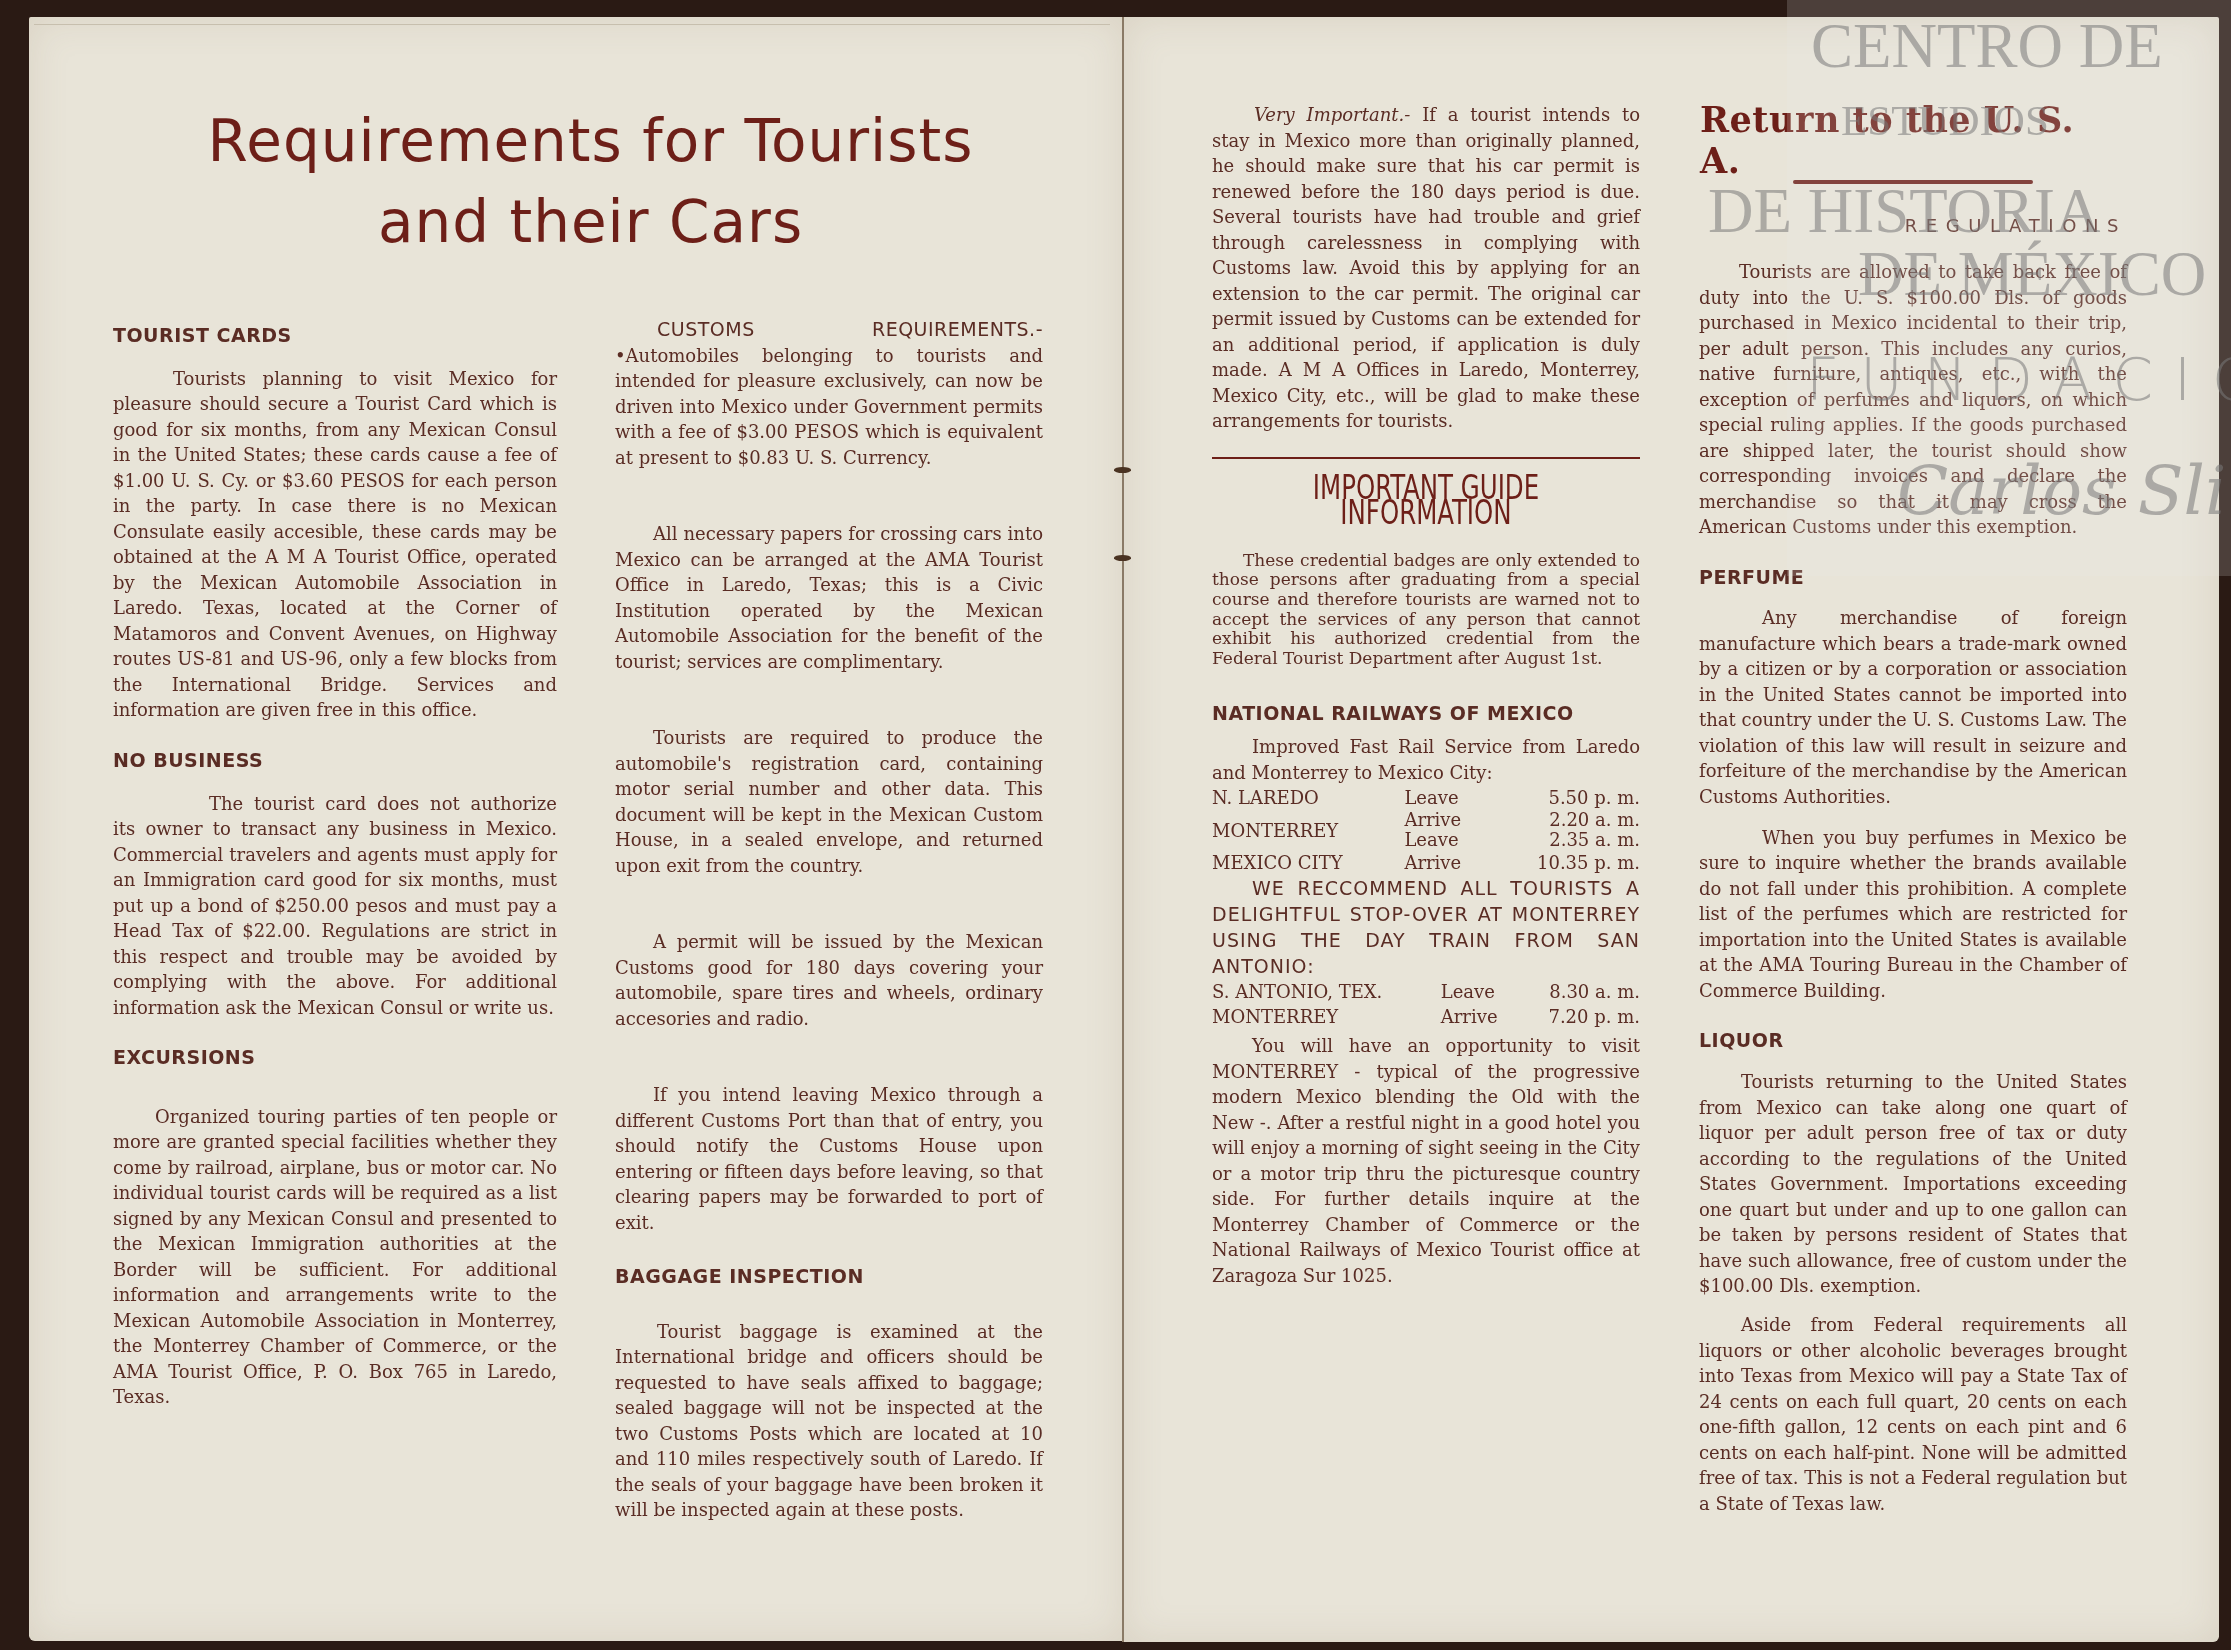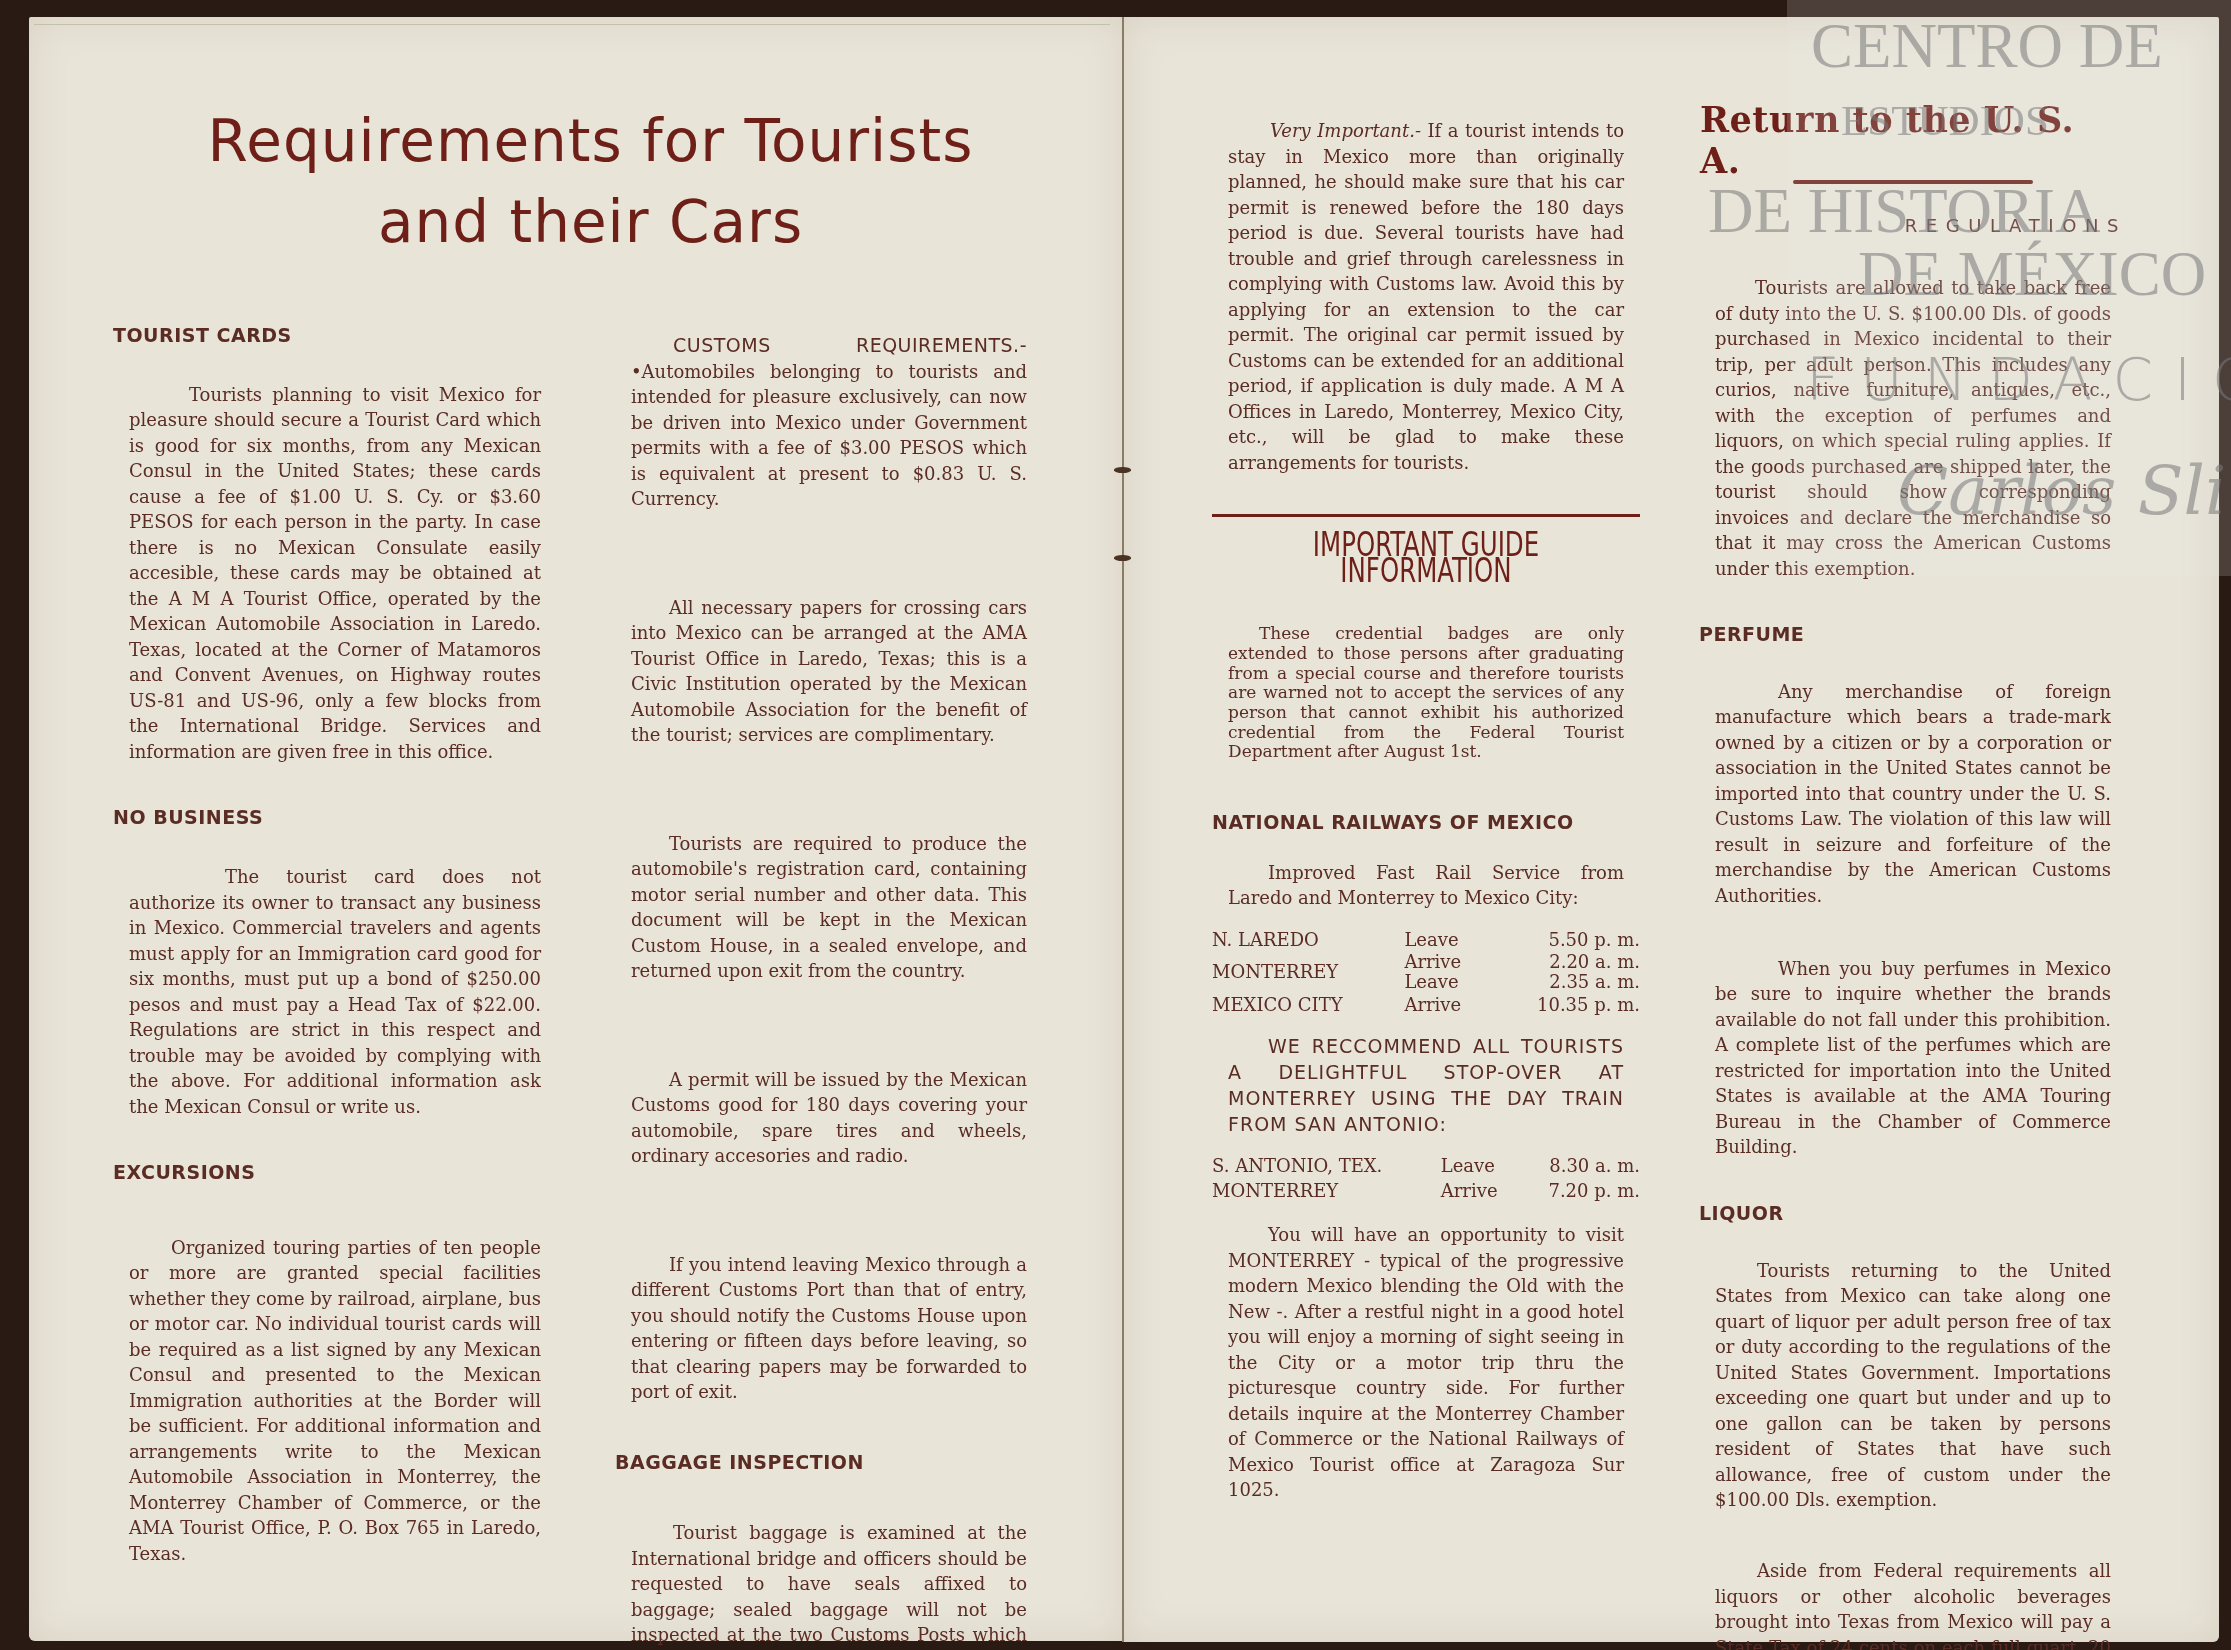--- a/index.html
+++ b/index.html
@@ -18,21 +18,21 @@
   .gutter { position:absolute; left:1122px; top:17.3px; width:1.9px; height:1625px; background:#8a7a66; }
   .stitch { position:absolute; left:1114px; width:17.3px; height:5.8px; background:#4a3322; border-radius:50%; }
   .topline { position:absolute; left:34px; top:24px; width:1076px; height:1px; background:#c7bfae; }
 
   .main-title {
     position:absolute; left:192px; top:101px; width:797px; text-align:center;
     font-family:"DejaVu Sans", sans-serif; font-weight:normal;
     color:#6d1f18; font-size:58px; line-height:81px; letter-spacing:1px;
   }
   .col { position:absolute; font-size:18px; line-height:25.5px; text-align:justify; }
-  .col p { margin:16px; text-indent:60px; }
+  .col p { margin:0; text-indent:60px; }
   .head { font-family:"DejaVu Sans", sans-serif; font-size:19px; letter-spacing:0.5px; color:#5a2c24; margin:0; }
   .sp { height:25px; }
 
   #col1 { left:113px; top:323px; width:444px; }
   #col2 { left:615px; top:317px; width:428px; }
   #col3 { left:1212px; top:102px; width:428px; }
   #col4 { left:1699px; top:259px; width:428px; }
 
   .italic-lead { font-style:italic; }
   .rule { height:2.9px; background:#6d1f18; }

